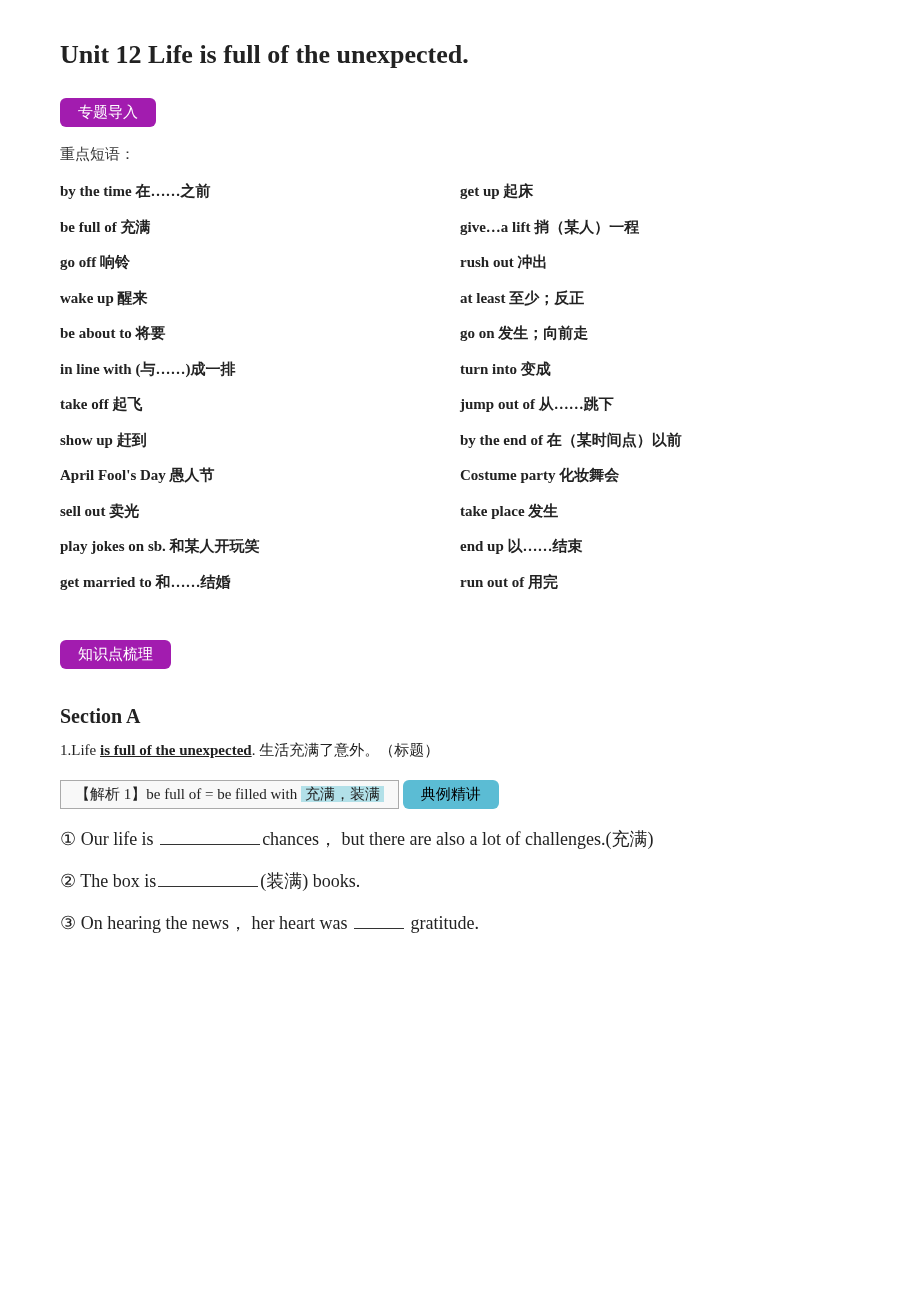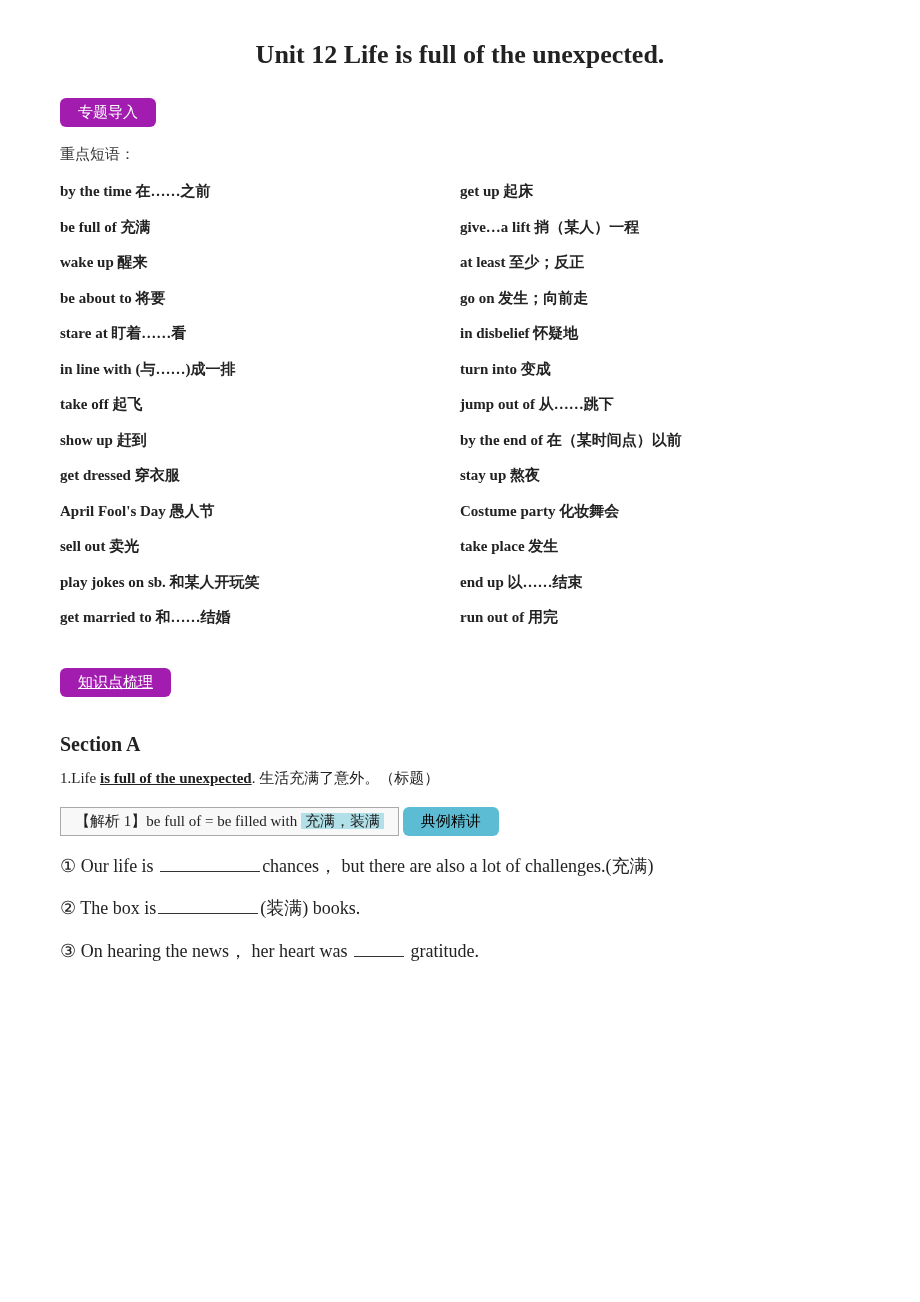--- a/index.html
+++ b/index.html
@@ -6,21 +6,20 @@
     body {
       background: #fff;
       font-family: "SimSun", "宋体", serif;
       font-size: 15px;
       color: #222;
       width: 920px;
       min-height: 1302px;
       padding: 40px 60px;
     }
     .page-title {
-      text-align: center;
       font-size: 26px;
       font-weight: bold;
       margin-bottom: 28px;
       font-family: "Times New Roman", serif;
     }
     .section-badge {
       display: inline-block;
       background: #a21caf;
       color: #fff;
       font-size: 15px;
@@ -113,67 +112,63 @@
   <tbody id="phrases-tbody">
       <tr>
         <td>by the time  在……之前</td>
         <td>get up  起床</td>
       </tr>
       <tr>
         <td>be full of  充满</td>
         <td>give…a lift  捎（某人）一程</td>
       </tr>
       <tr>
+        <td>go off   响铃</td>
+        <td>rush out  冲出</td>
+      </tr>
+      <tr>
         <td>wake up  醒来</td>
         <td>at least  至少；反正</td>
       </tr>
       <tr>
         <td>be about to  将要</td>
         <td>go on   发生；向前走</td>
-      </tr>
-      <tr>
-        <td>stare at  盯着……看</td>
-        <td>in disbelief  怀疑地</td>
       </tr>
       <tr>
         <td>in line with (与……)成一排</td>
         <td>turn into  变成</td>
       </tr>
       <tr>
         <td>take off  起飞</td>
         <td>jump out of  从……跳下</td>
       </tr>
       <tr>
         <td>show up  赶到</td>
         <td>by the end of  在（某时间点）以前</td>
-      </tr>
-      <tr>
-        <td>get   dressed  穿衣服</td>
-        <td>stay up  熬夜</td>
       </tr>
       <tr>
         <td>April Fool's Day  愚人节</td>
         <td>Costume party  化妆舞会</td>
       </tr>
       <tr>
         <td>sell out  卖光</td>
         <td>take place  发生</td>
       </tr>
       <tr>
         <td>play jokes on sb. 和某人开玩笑</td>
         <td>end up  以……结束</td>
       </tr>
       <tr>
         <td>get married to  和……结婚</td>
         <td>run out of  用完</td>
       </tr>
     </tbody>
 </table>
 
-<div class="section-badge" style="margin-top:24px;text-decoration:underline;">知识点梳理</div>
+<div class="section-badge" style="margin-top:32px;">知识点梳理</div>
 
 <div class="section-a-title">Section A</div>
 
 <div class="point-line">
   <span>1.Life </span><span class="underline-bold">is full of the unexpected</span><span>. 生活充满了意外。（标题）</span>
 </div>
 
 <div class="analysis-box">
   <span>【解析 1】be full of = be filled with   </span><span class="highlight-bg">充满，装满</span>
 </div>

